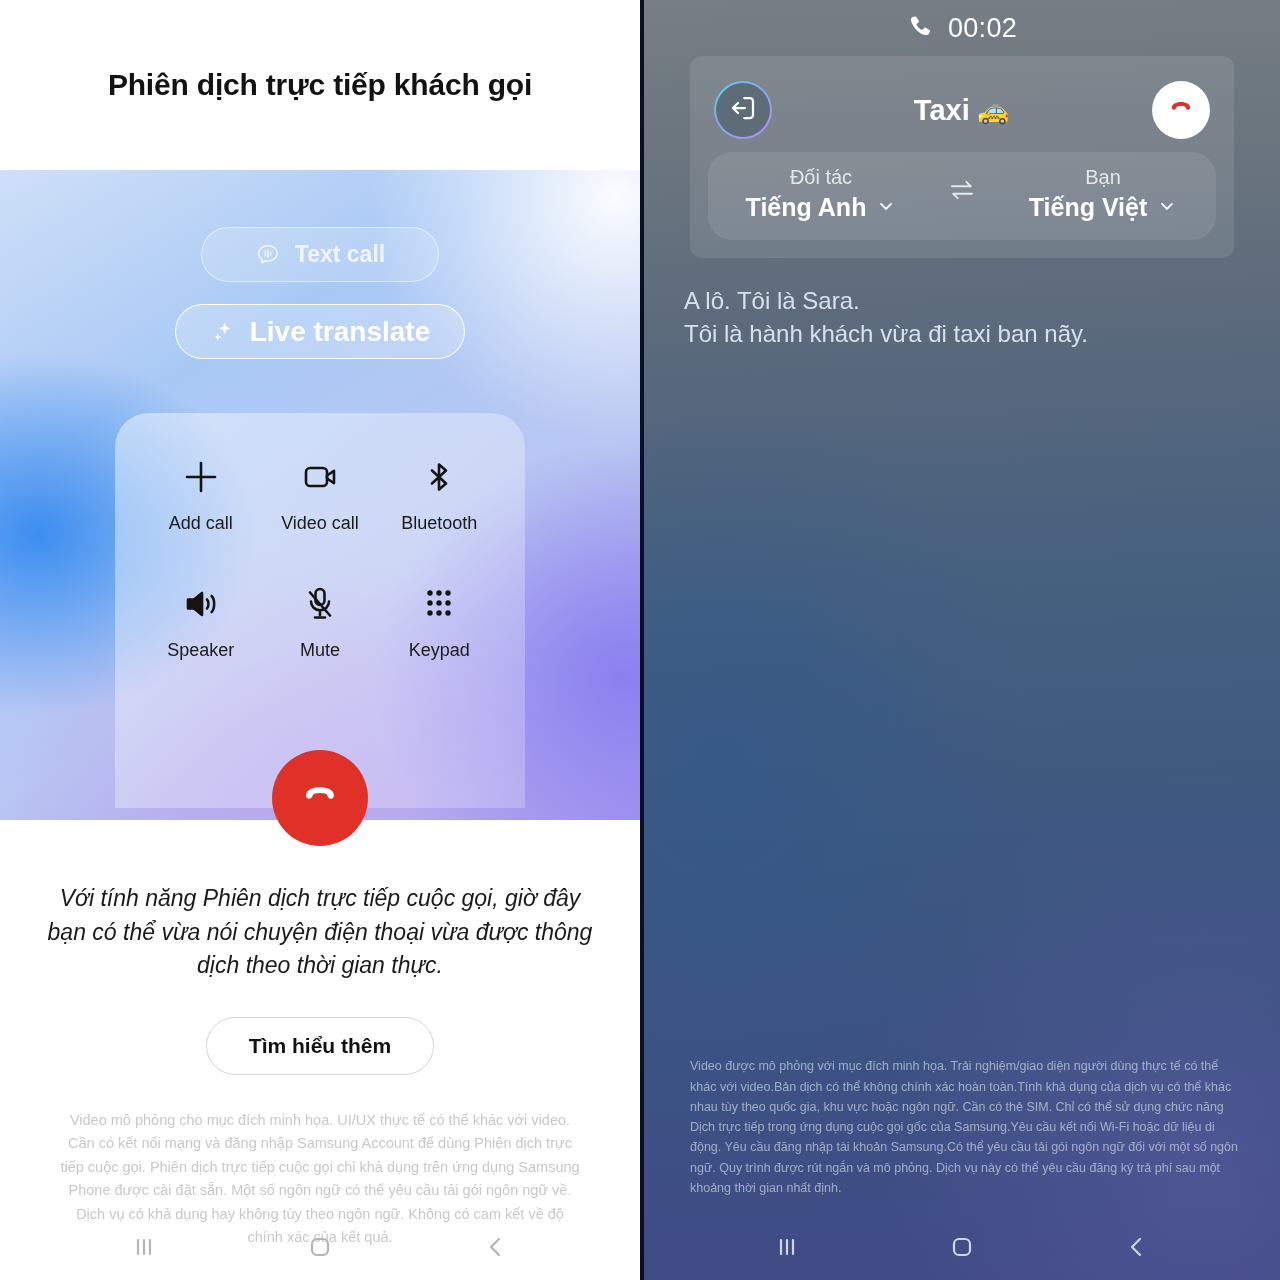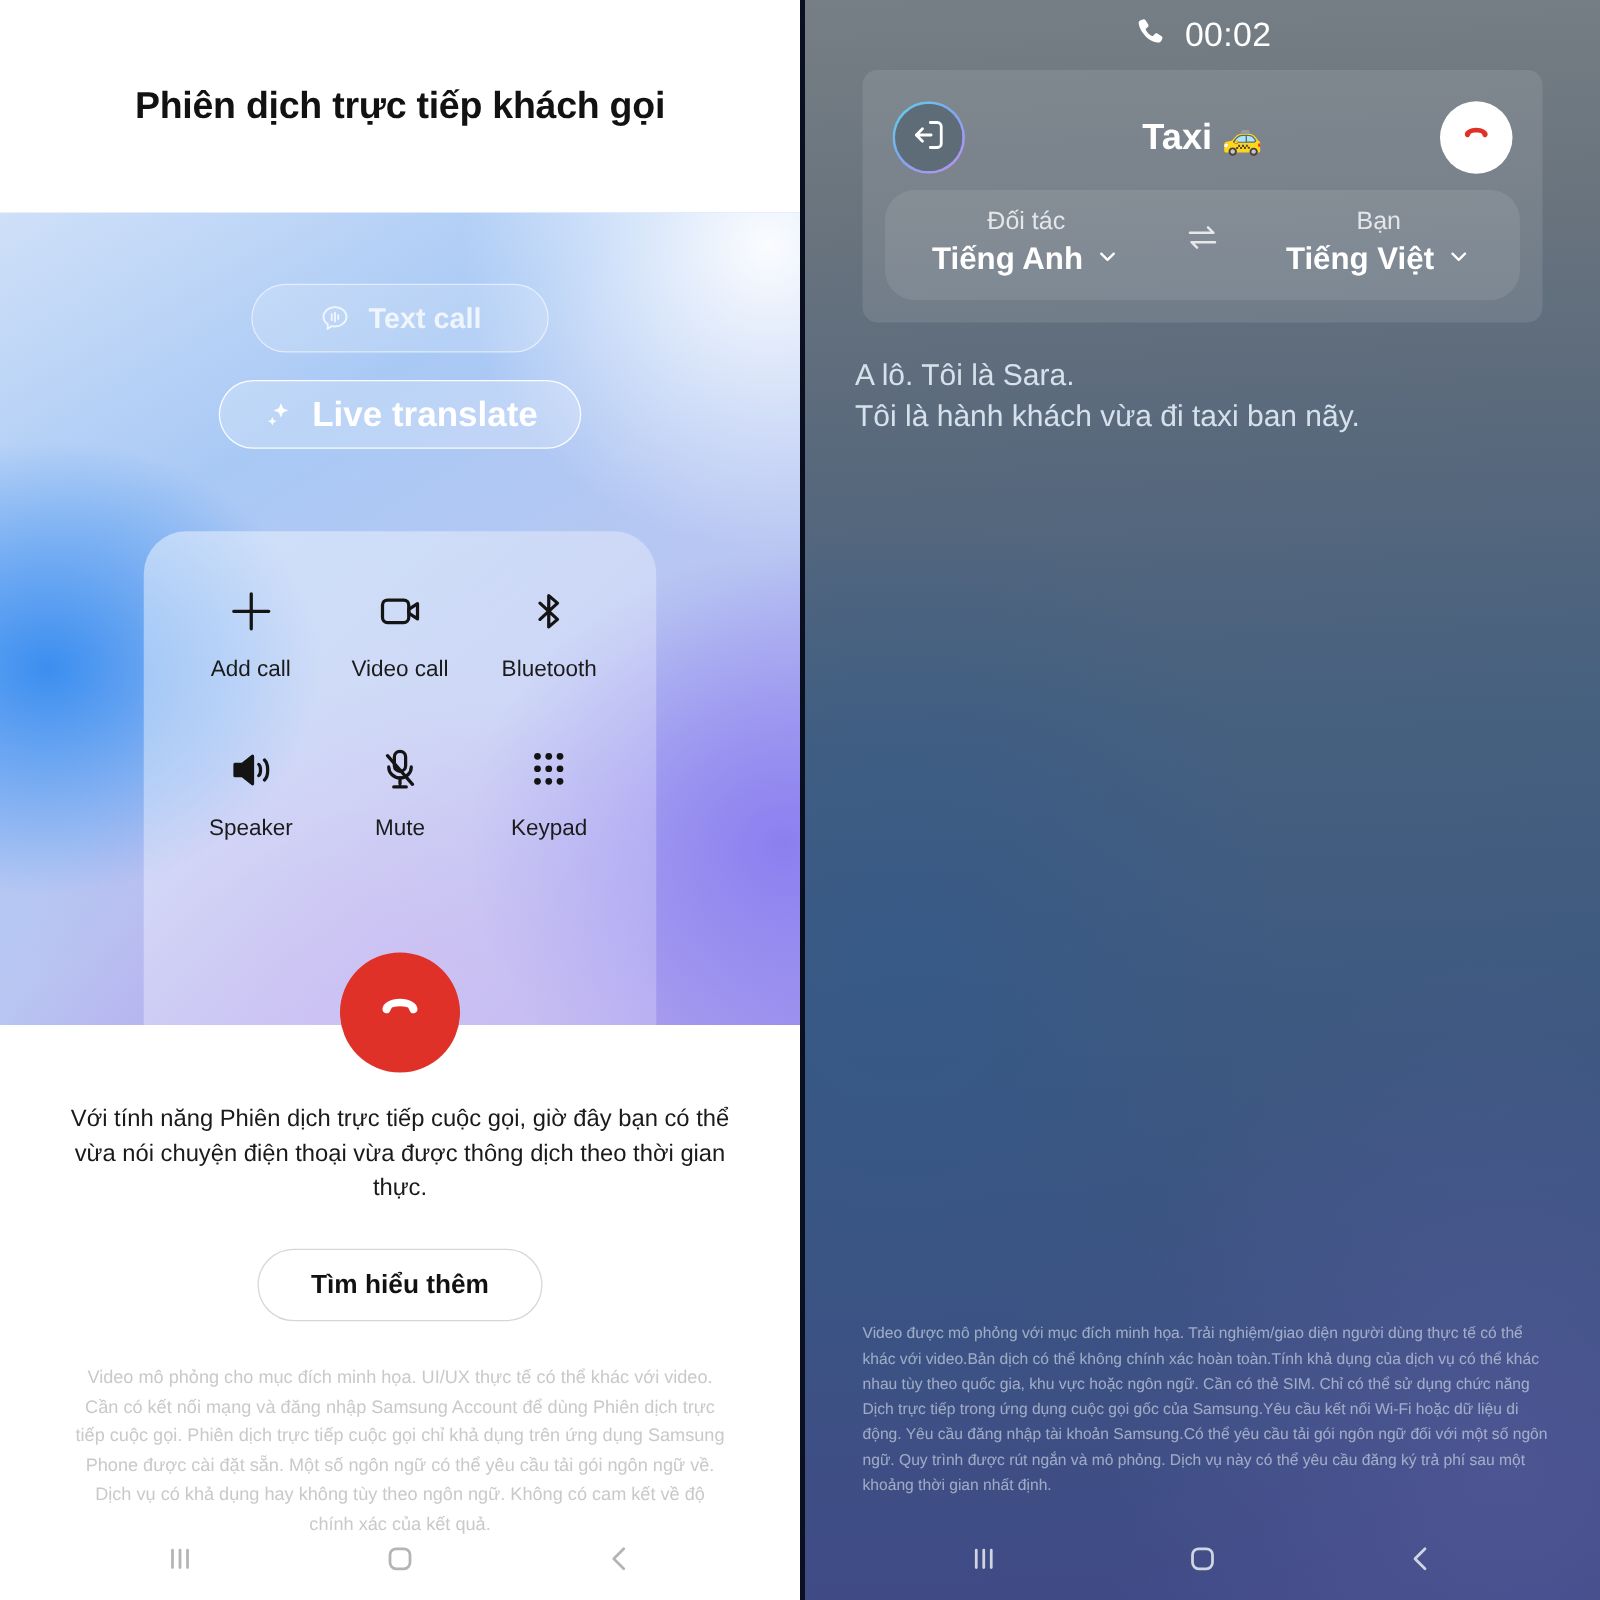--- a/index.html
+++ b/index.html
@@ -62,21 +62,21 @@
     border: 1.5px solid rgba(255,255,255,0.95);
     background: rgba(255,255,255,0.22);
     color: #ffffff;
     font-size: 28px; font-weight: 700;
   }
   .pill .ic { display: flex; align-items: center; }
 
   
   .ctrl-card {
     position: absolute;
-    left: 115px; top: 255px;
+    left: 115px; top: 243px;
     width: 410px; height: 395px;
     border-radius: 34px 34px 0 0;
     background: linear-gradient(135deg, rgba(255,255,255,0.46) 0%, rgba(255,255,255,0.30) 55%, rgba(255,255,255,0.22) 100%);
   }
   .ctrl-grid {
     display: grid;
     grid-template-columns: repeat(3, 1fr);
     row-gap: 48px;
     padding: 42px 26px 0 26px;
   }
@@ -90,21 +90,21 @@
     bottom: -38px;
     width: 96px; height: 96px;
     border-radius: 50%;
     background: #e03128;
     display: flex; align-items: center; justify-content: center;
   }
 
   
   .left-foot { background: #ffffff; padding: 62px 42px 0 42px; }
   .left-desc {
-    font-size: 19px; line-height: 1.46; color: #1a1a1a; text-align: center;
+    font-size: 23px; line-height: 1.46; color: #1a1a1a; text-align: center; font-style: italic;
   }
   .learn-wrap { display: flex; justify-content: center; margin-top: 34px; }
   .learn-btn {
     border: 1px solid #d6d6d6;
     border-radius: 30px;
     background: #fff;
     padding: 16px 42px;
     font-size: 21px; font-weight: 700; color: #111;
     font-family: "Liberation Sans", sans-serif;
   }

